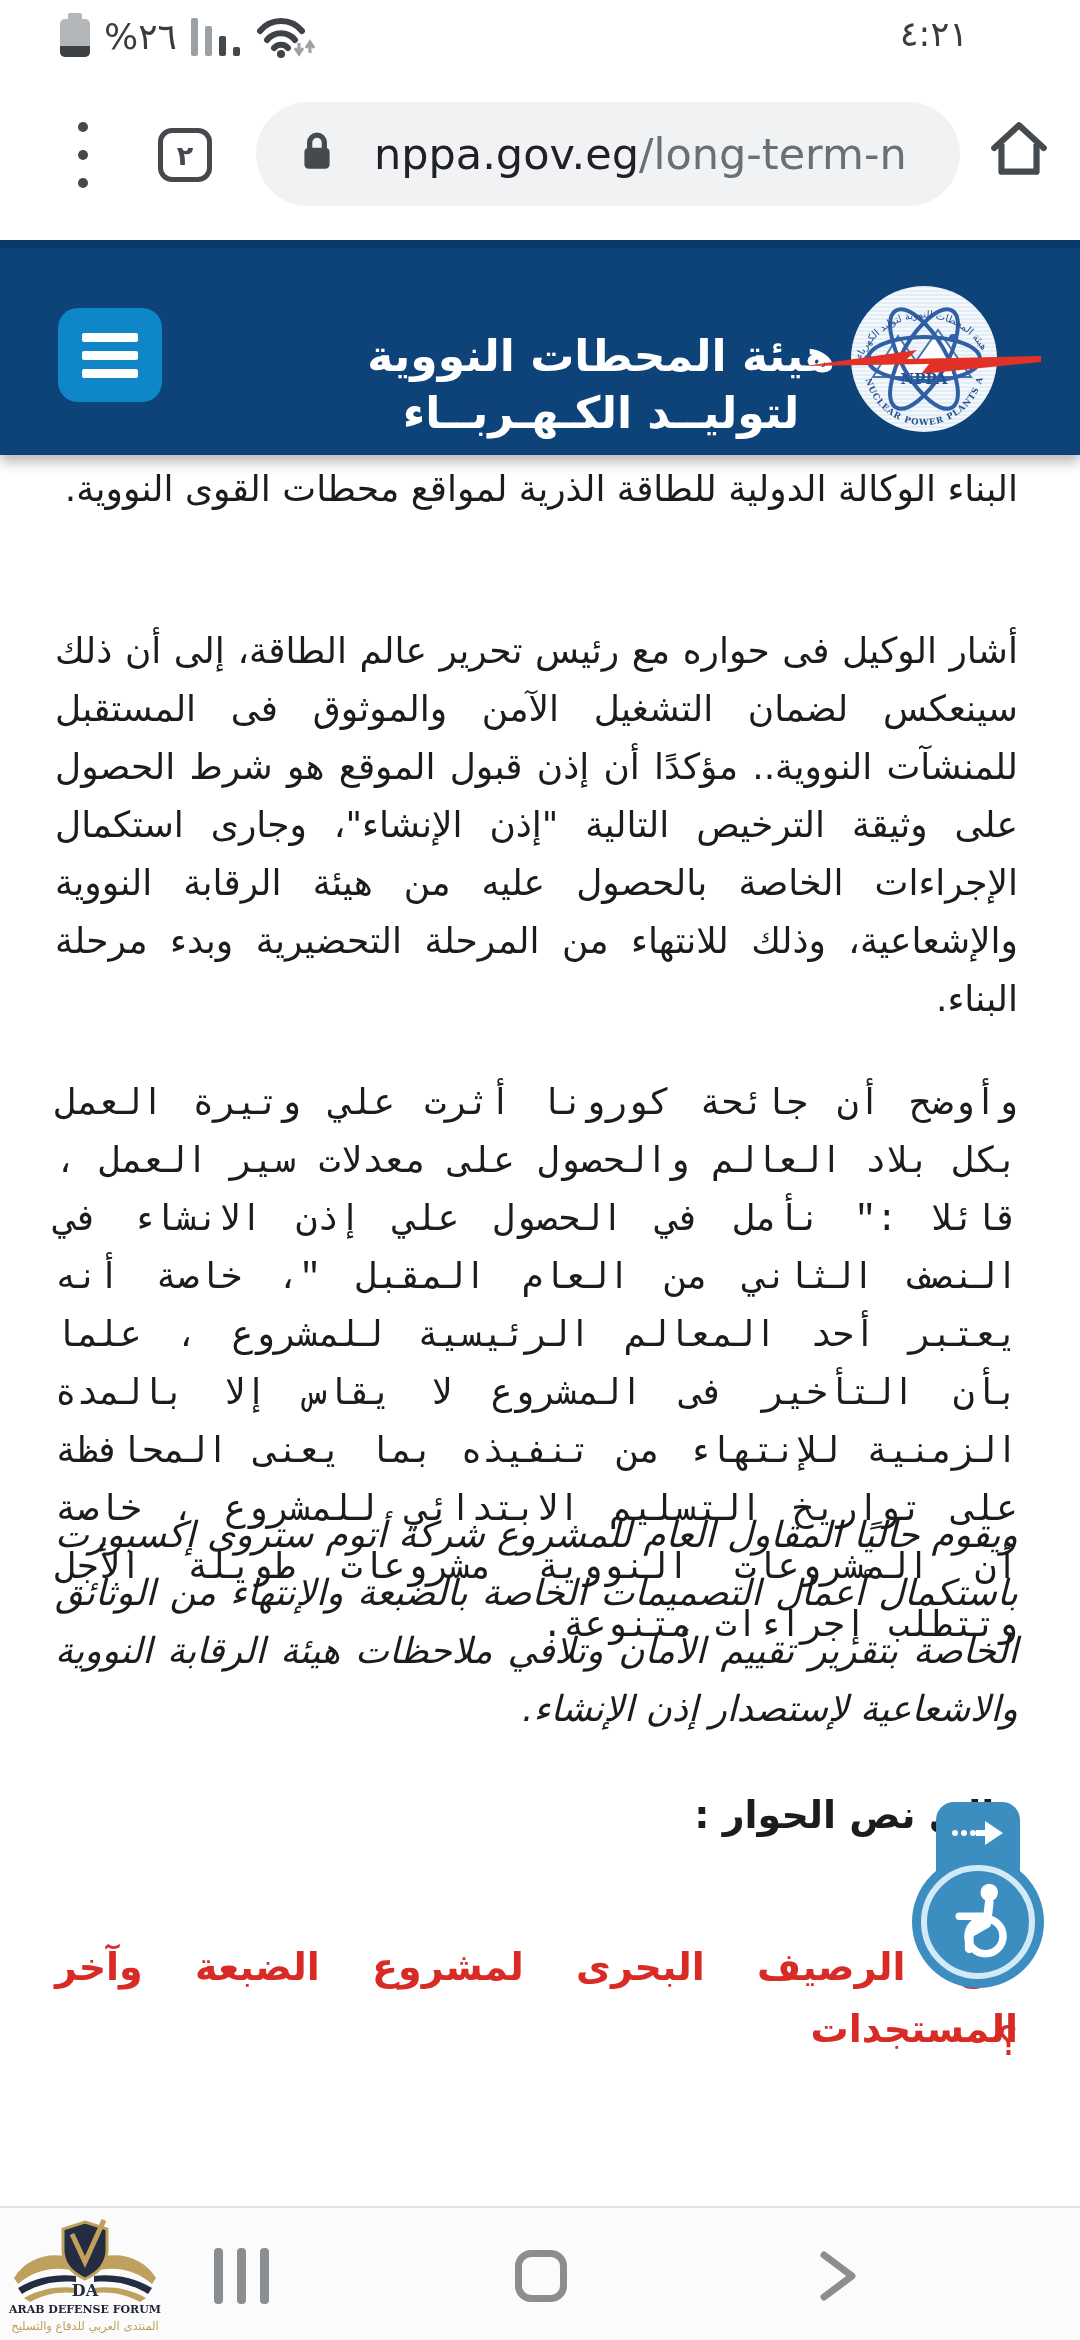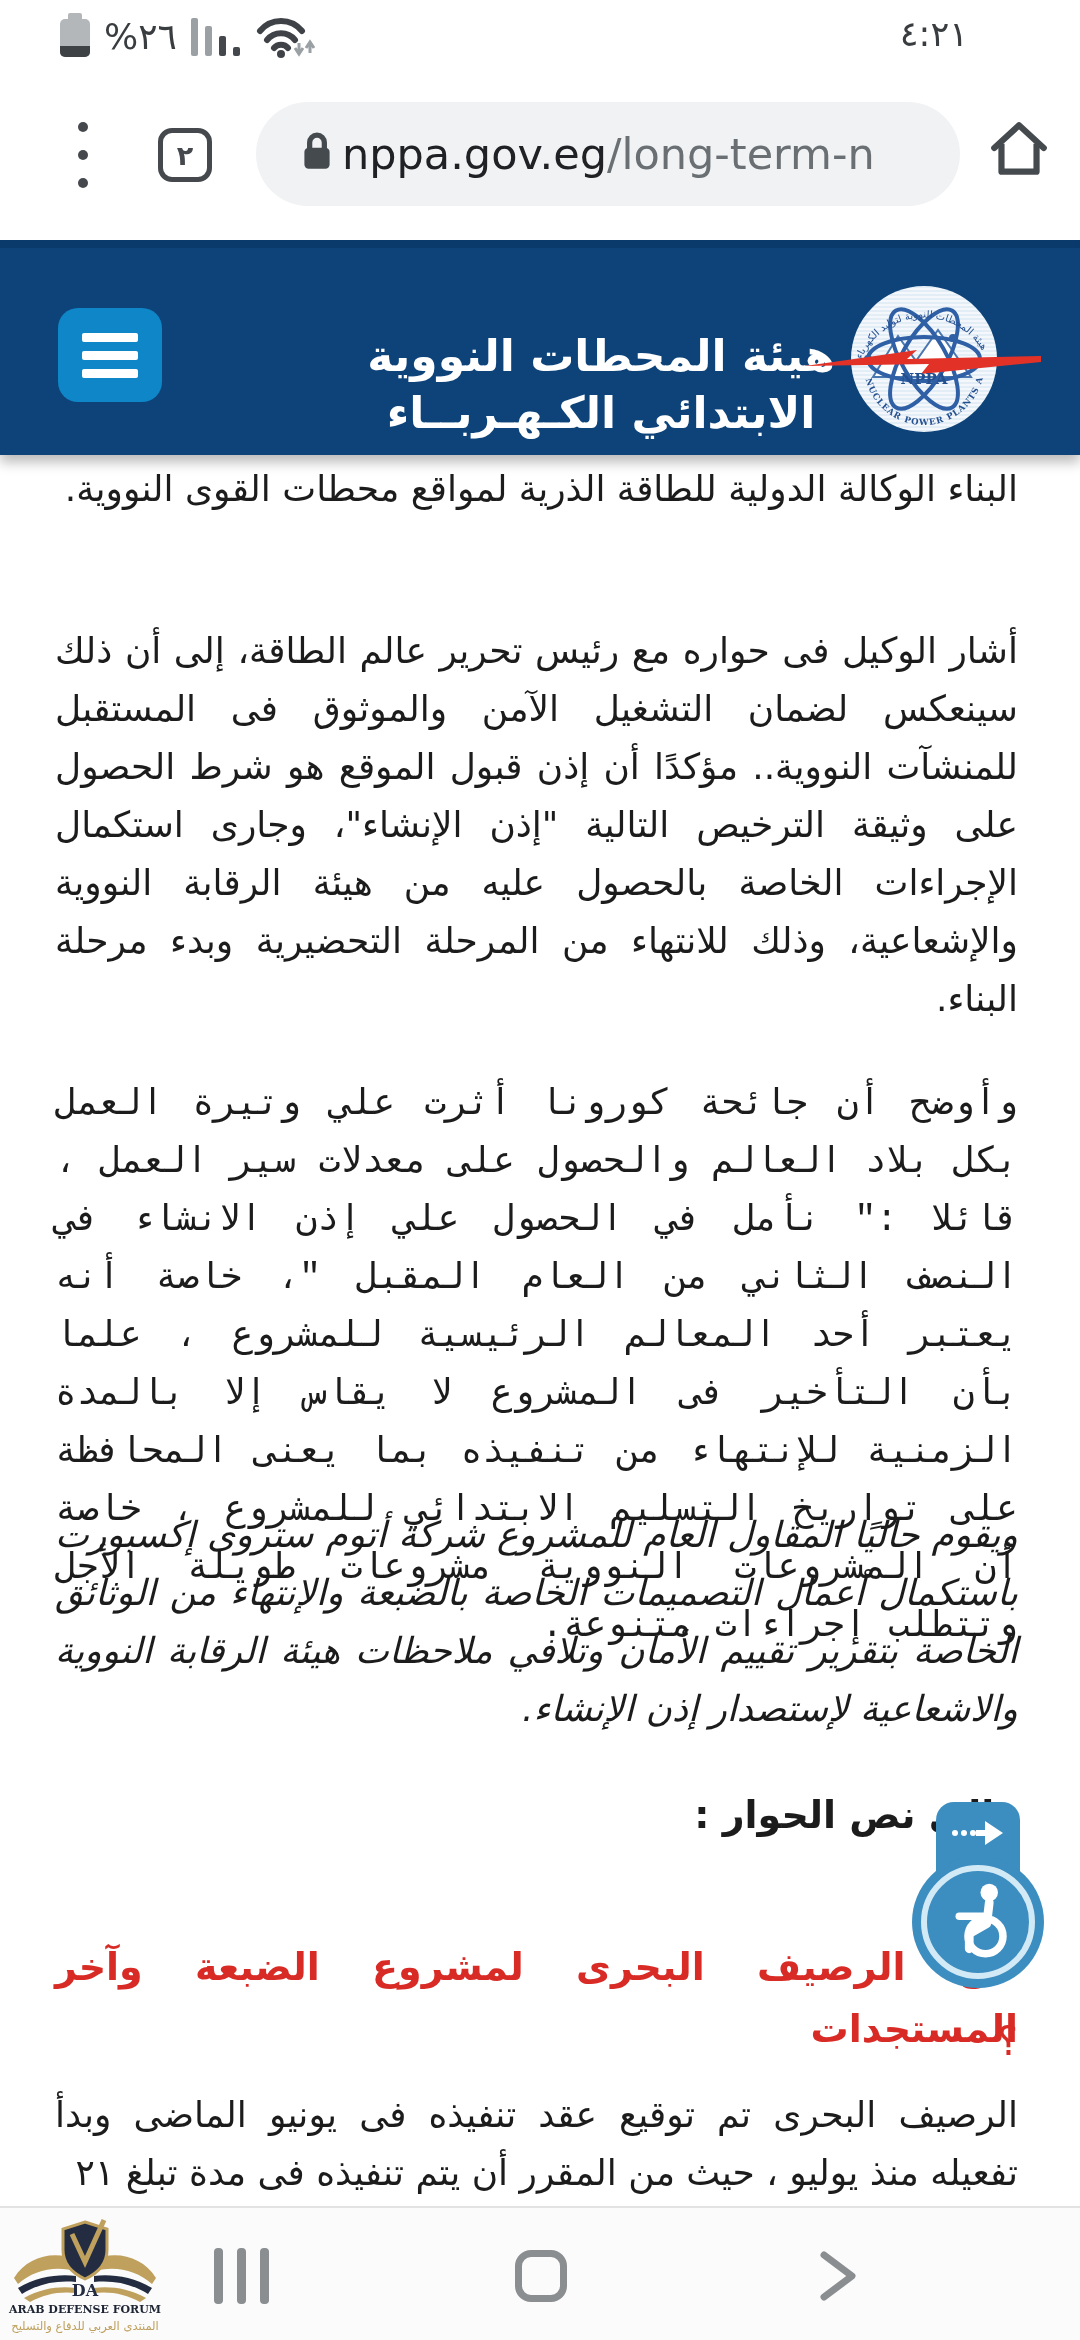--- a/index.html
+++ b/index.html
@@ -31,21 +31,21 @@
   .sig-b3{height:20px;background:#44484c;}
   .sig-b4{height:9px;background:#44484c;}
   .wifi-wrap{position:relative;width:62px;height:46px;}
   .sb-time{position:absolute;right:56px;top:14px;font-size:35px;color:#3a3d40;}
 
   
   .browser-bar{position:absolute;top:70px;left:0;width:1080px;height:170px;background:#fff;z-index:6;}
   .menu-dots{position:absolute;left:68px;top:52px;width:30px;height:66px;display:flex;flex-direction:column;justify-content:space-between;align-items:center;cursor:pointer;}
   .menu-dots i{width:10px;height:10px;border-radius:50%;background:var(--icon-gray);}
   .tab-counter{position:absolute;left:158px;top:58px;width:54px;height:54px;border:5px solid var(--icon-gray);border-radius:14px;display:flex;align-items:center;justify-content:center;font-size:27px;font-weight:bold;color:var(--icon-gray);}
-  .url-pill{position:absolute;left:256px;top:32px;width:704px;height:104px;background:#f0f2f4;border-radius:52px;display:flex;align-items:center;padding-left:44px;gap:8px;}
+  .url-pill{position:absolute;left:256px;top:32px;width:704px;height:104px;background:#f0f2f4;border-radius:52px;display:flex;align-items:center;padding-left:44px;gap:40px;}
   .url-text{font-size:43px;white-space:nowrap;overflow:hidden;}
   .url-host{color:#202124;}
   .url-path{color:#6a6f73;}
   .home-btn{position:absolute;left:986px;top:46px;width:66px;height:66px;}
 
   
   .site-header{position:absolute;top:240px;left:0;width:1080px;height:215px;
     background:linear-gradient(#0a3a6b 0 8px,var(--header-navy) 8px);
     box-shadow:0 7px 12px rgba(0,0,0,.28);z-index:2;}
   .hamburger{position:absolute;left:58px;top:68px;width:104px;height:94px;border-radius:20px;background:var(--menu-blue);display:flex;flex-direction:column;align-items:center;justify-content:center;gap:9px;cursor:pointer;}
@@ -138,21 +138,21 @@
   </div>
 
   <div class="site-header">
     <div class="hamburger">
         <i></i>
         <i></i>
         <i></i>
       </div>
     <div class="header-title">
       <div>هيئة المحطات النووية</div>
-      <div>الابتدائي الكـهـربــاء</div>
+      <div>لتوليــد الكـهـربــاء</div>
     </div>
     <div class="site-logo">
       <svg width="250" height="172" viewBox="0 0 250 172">
         <defs>
           <pattern id="hstripe" width="4" height="4" patternUnits="userSpaceOnUse">
             <rect width="4" height="4" fill="#f4f8fd"></rect>
             <line x1="0" y1="1" x2="4" y2="1" stroke="#d3e2f0" stroke-width="1"></line>
           </pattern>
           <path id="arcTop" d="M 62,96 A 68,68 0 0 1 196,96" fill="none"></path>
           <path id="arcBottom" d="M 70,98 A 60,60 0 0 0 188,98" fill="none"></path>
@@ -172,21 +172,20 @@
     </div>
   </div>
 
   <p class="article-block p1">البناء الوكالة الدولية للطاقة الذرية لمواقع محطات القوى النووية.</p>
   <p class="article-block p2">أشار الوكيل فى حواره مع رئيس تحرير عالم الطاقة، إلى أن ذلك سينعكس لضمان التشغيل الآمن والموثوق فى المستقبل للمنشآت النووية.. مؤكدًا أن إذن قبول الموقع هو شرط الحصول على وثيقة الترخيص التالية "إذن الإنشاء"، وجارى استكمال الإجراءات الخاصة بالحصول عليه من هيئة الرقابة النووية والإشعاعية، وذلك للانتهاء من المرحلة التحضيرية وبدء مرحلة البناء.</p>
   <p class="article-block p3">وأوضح أن جائحة كورونا أثرت علي وتيرة العمل بكل بلاد العالم والحصول على معدلات سير العمل ، قائلا :" نأمل في الحصول علي إذن الانشاء في النصف الثاني من العام المقبل "، خاصة أنه يعتبر أحد المعالم الرئيسية للمشروع ، علما بأن التأخير فى المشروع لا يقاس إلا بالمدة الزمنية للإنتهاء من تنفيذه بما يعنى المحافظة على تواريخ التسليم الابتدائي للمشروع ، خاصة أن المشروعات النووية مشروعات طويلة الأجل وتتطلب إجراءات متنوعة.</p>
   <p class="article-block p4">ويقوم حاليًا المقاول العام للمشروع شركة أتوم ستروى إكسبورت باستكمال أعمال التصميمات الخاصة بالضبعة والإنتهاء من الوثائق الخاصة بتقرير تقييم الأمان وتلافي ملاحظات هيئة الرقابة النووية والاشعاعية لإستصدار إذن الإنشاء.</p>
   <h3 class="article-block dialog-heading">والى نص الحوار :</h3>
   <h2 class="article-block question-l1">عن الرصيف البحرى لمشروع الضبعة وآخر المستجدات</h2>
   <div class="article-block question-l2">؟</div>
-  <p class="article-block answer">الرصيف البحرى تم توقيع عقد تنفيذه فى يونيو الماضى وبدأ تفعيله منذ يوليو ، حيث من المقرر أن يتم تنفيذه فى مدة تبلغ ٢١</p>
 
   <div class="acc-widget">
     <div class="acc-tab">
       <span>
         <svg width="60" height="30" viewBox="0 0 60 30">
           <circle cx="7" cy="15" r="3" fill="#fff"></circle>
           <circle cx="16" cy="15" r="3" fill="#fff"></circle>
           <circle cx="25" cy="15" r="3" fill="#fff"></circle>
           <rect x="28" y="12" width="12" height="6" fill="#fff"></rect>
           <polygon points="37,3 55,15 37,27" fill="#fff"></polygon>

